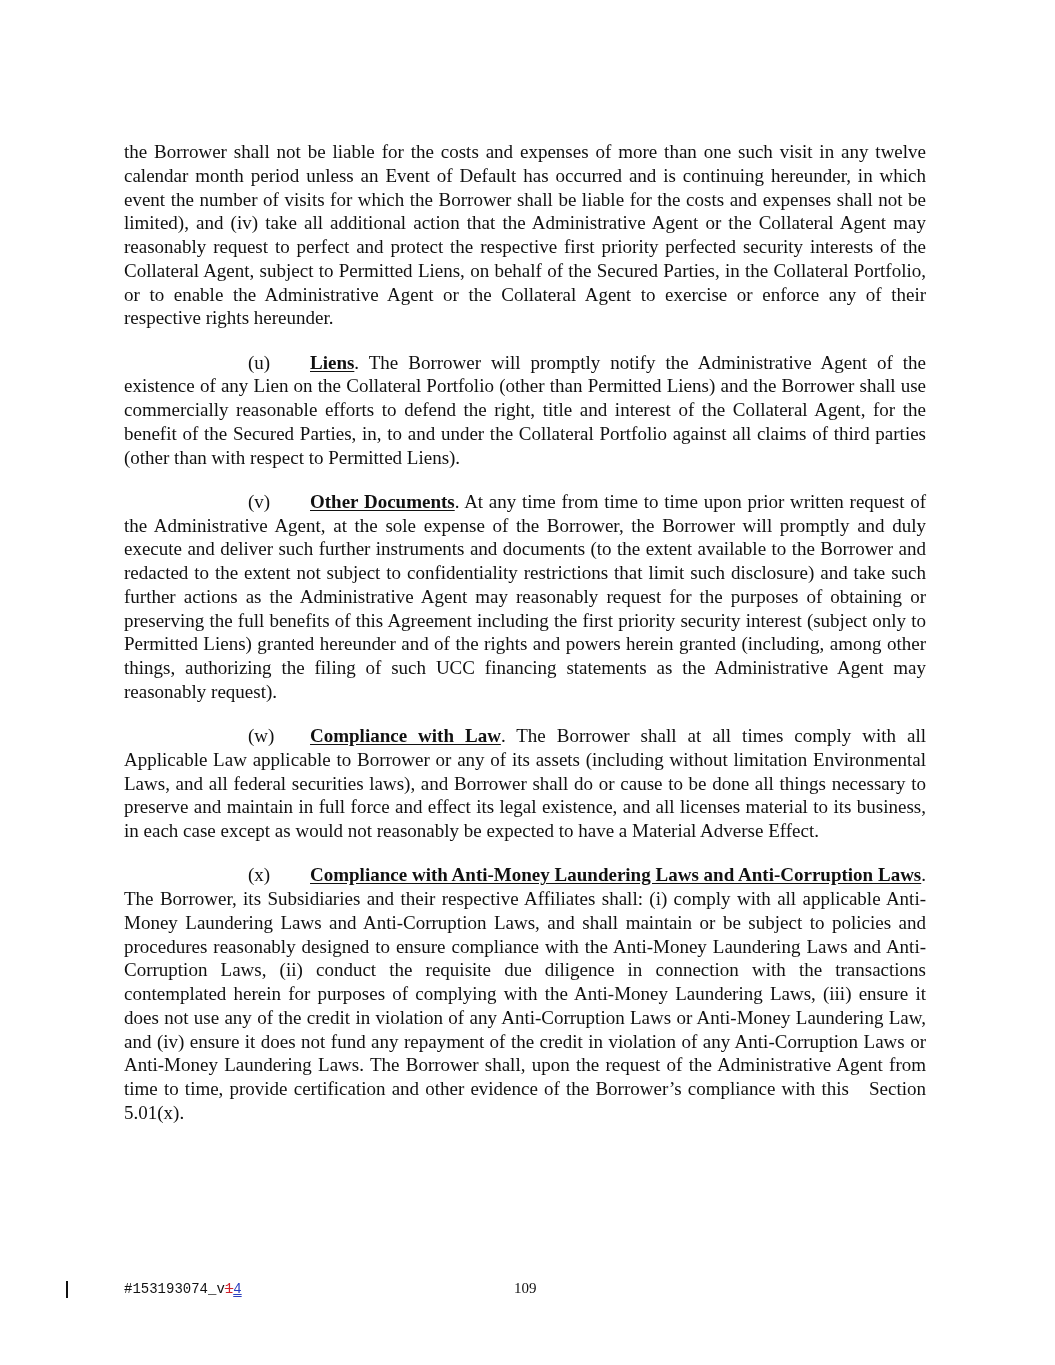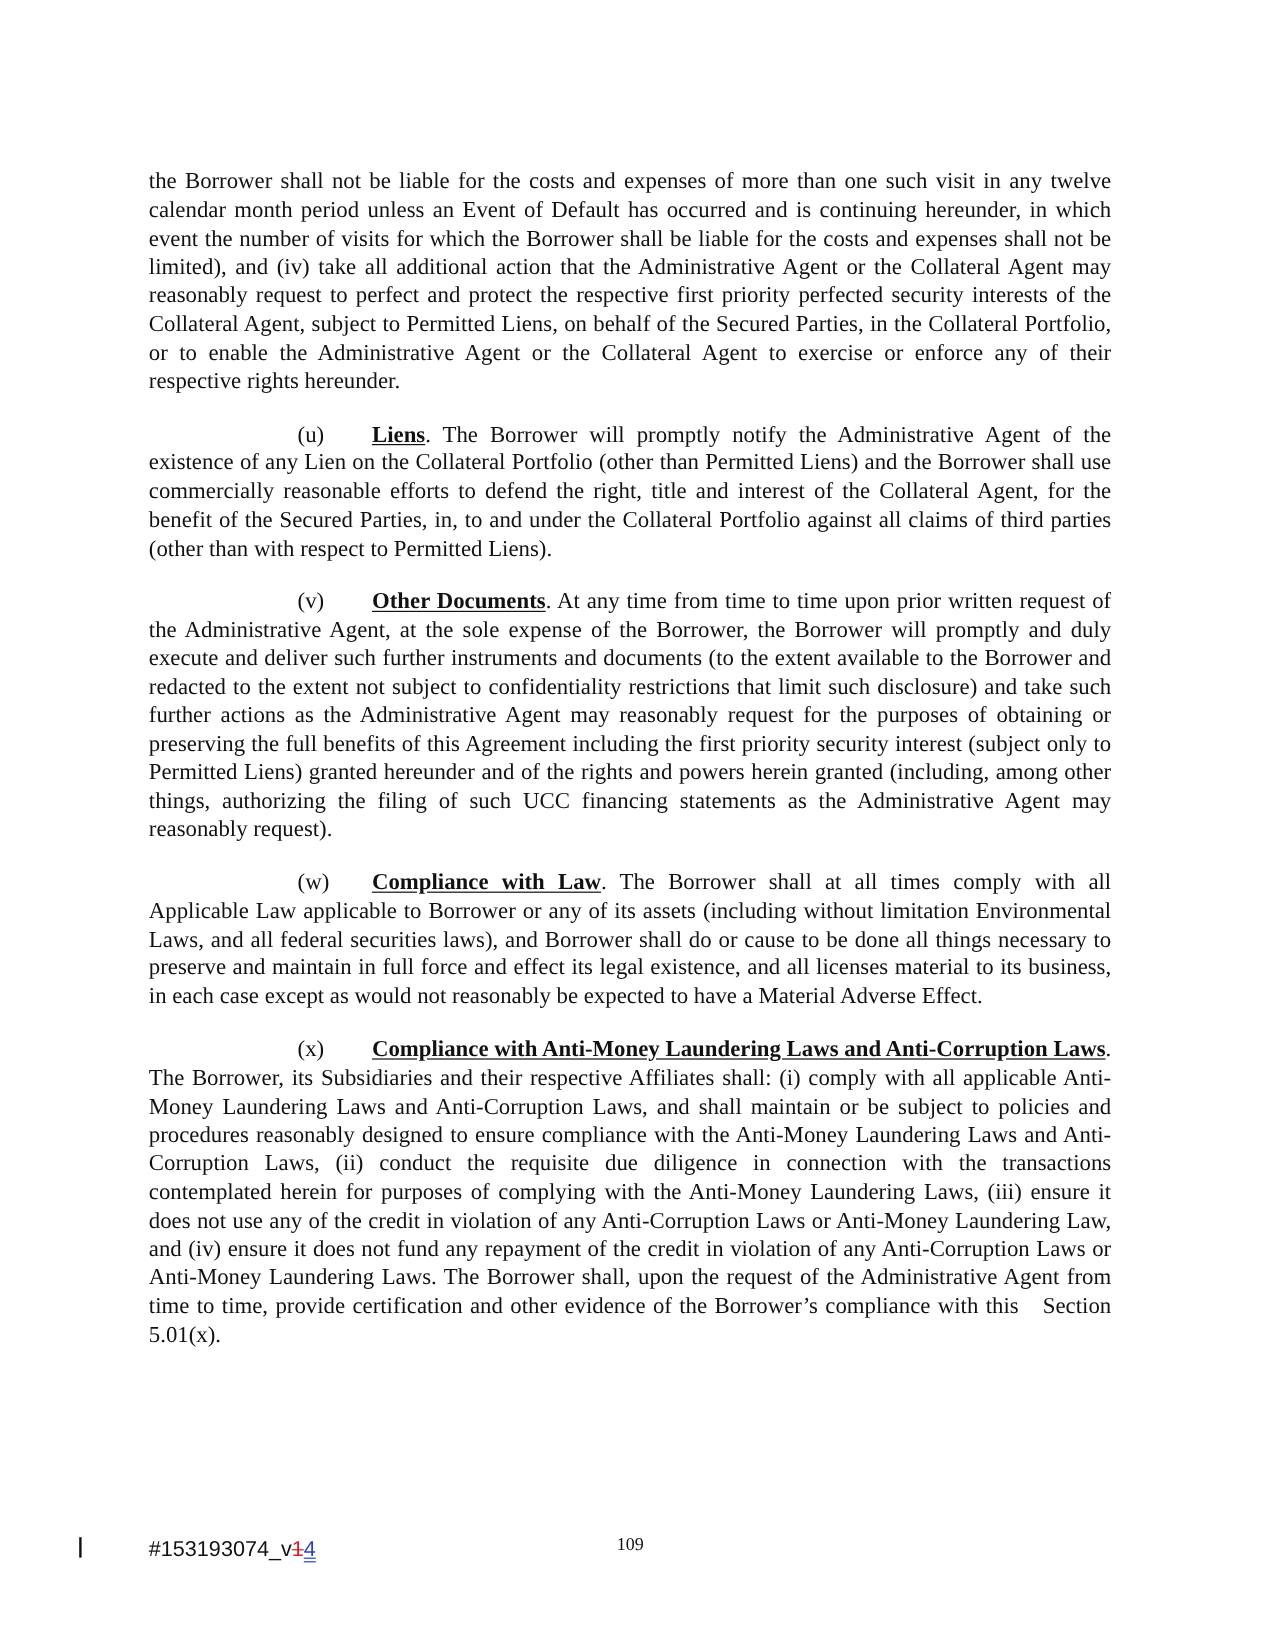--- a/index.html
+++ b/index.html
@@ -12,21 +12,21 @@
   }
   .para { margin: 0 0 20.5px 0; text-align: justify; text-align-last: left; }
   .indent-label { display: inline-block; width: 62px; margin-left: 124px; }
   .heading { text-decoration: underline; text-underline-offset: 2px; font-weight: bold; }
   .xref { text-underline-offset: 2px; margin-left: 14px; }
   .change-bar {
     position: absolute; left: 66px; top: 1265px; width: 2px; height: 17px; background: #111;
   }
   .footer-id {
     position: absolute; left: 124px; top: 1265px;
-    font-family: Liberation Sans, sans-serif; font-size: 18px; color: #111;
+    font-family: Liberation Mono, monospace; font-size: 14px; color: #111;
   }
   .del { color: #d0202a; text-decoration: line-through; }
   .ins { color: #2b3fbf; text-decoration: underline double; }
   .page-num {
     position: absolute; left: 514px; top: 1264px;
     font-family: "Liberation Serif", "DejaVu Serif", serif; font-size: 15px; color: #111;
   }
 </style>
 </head>
 <body>

